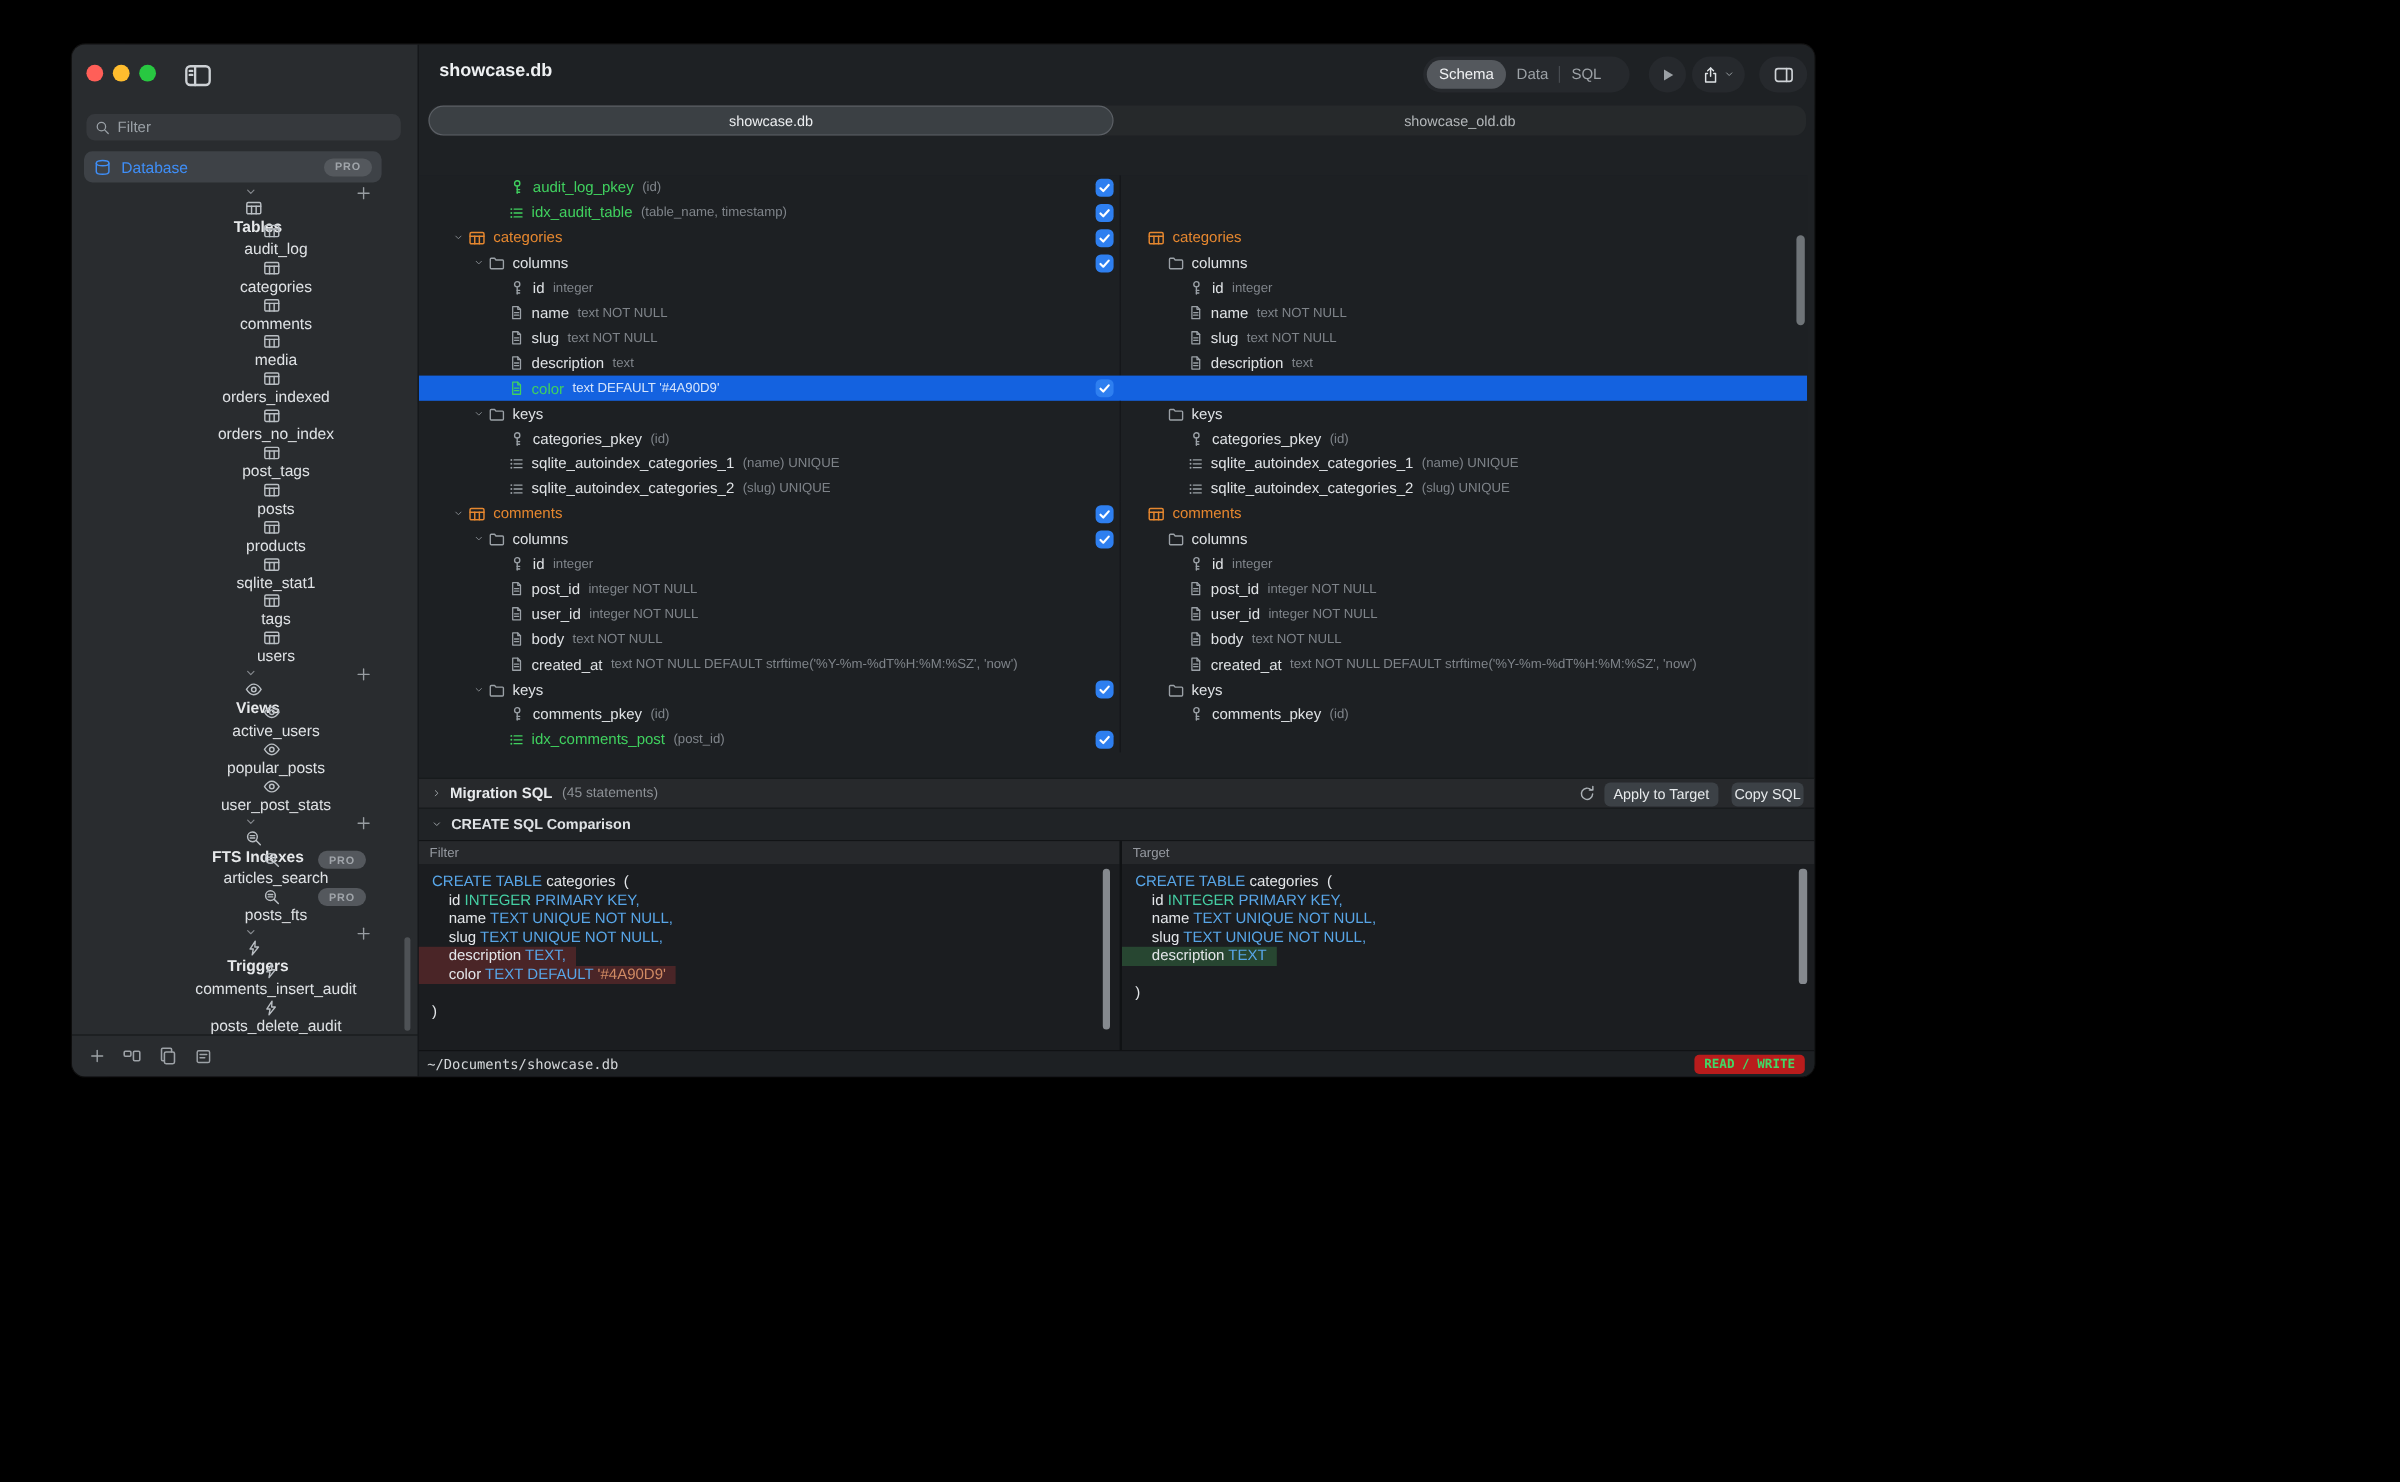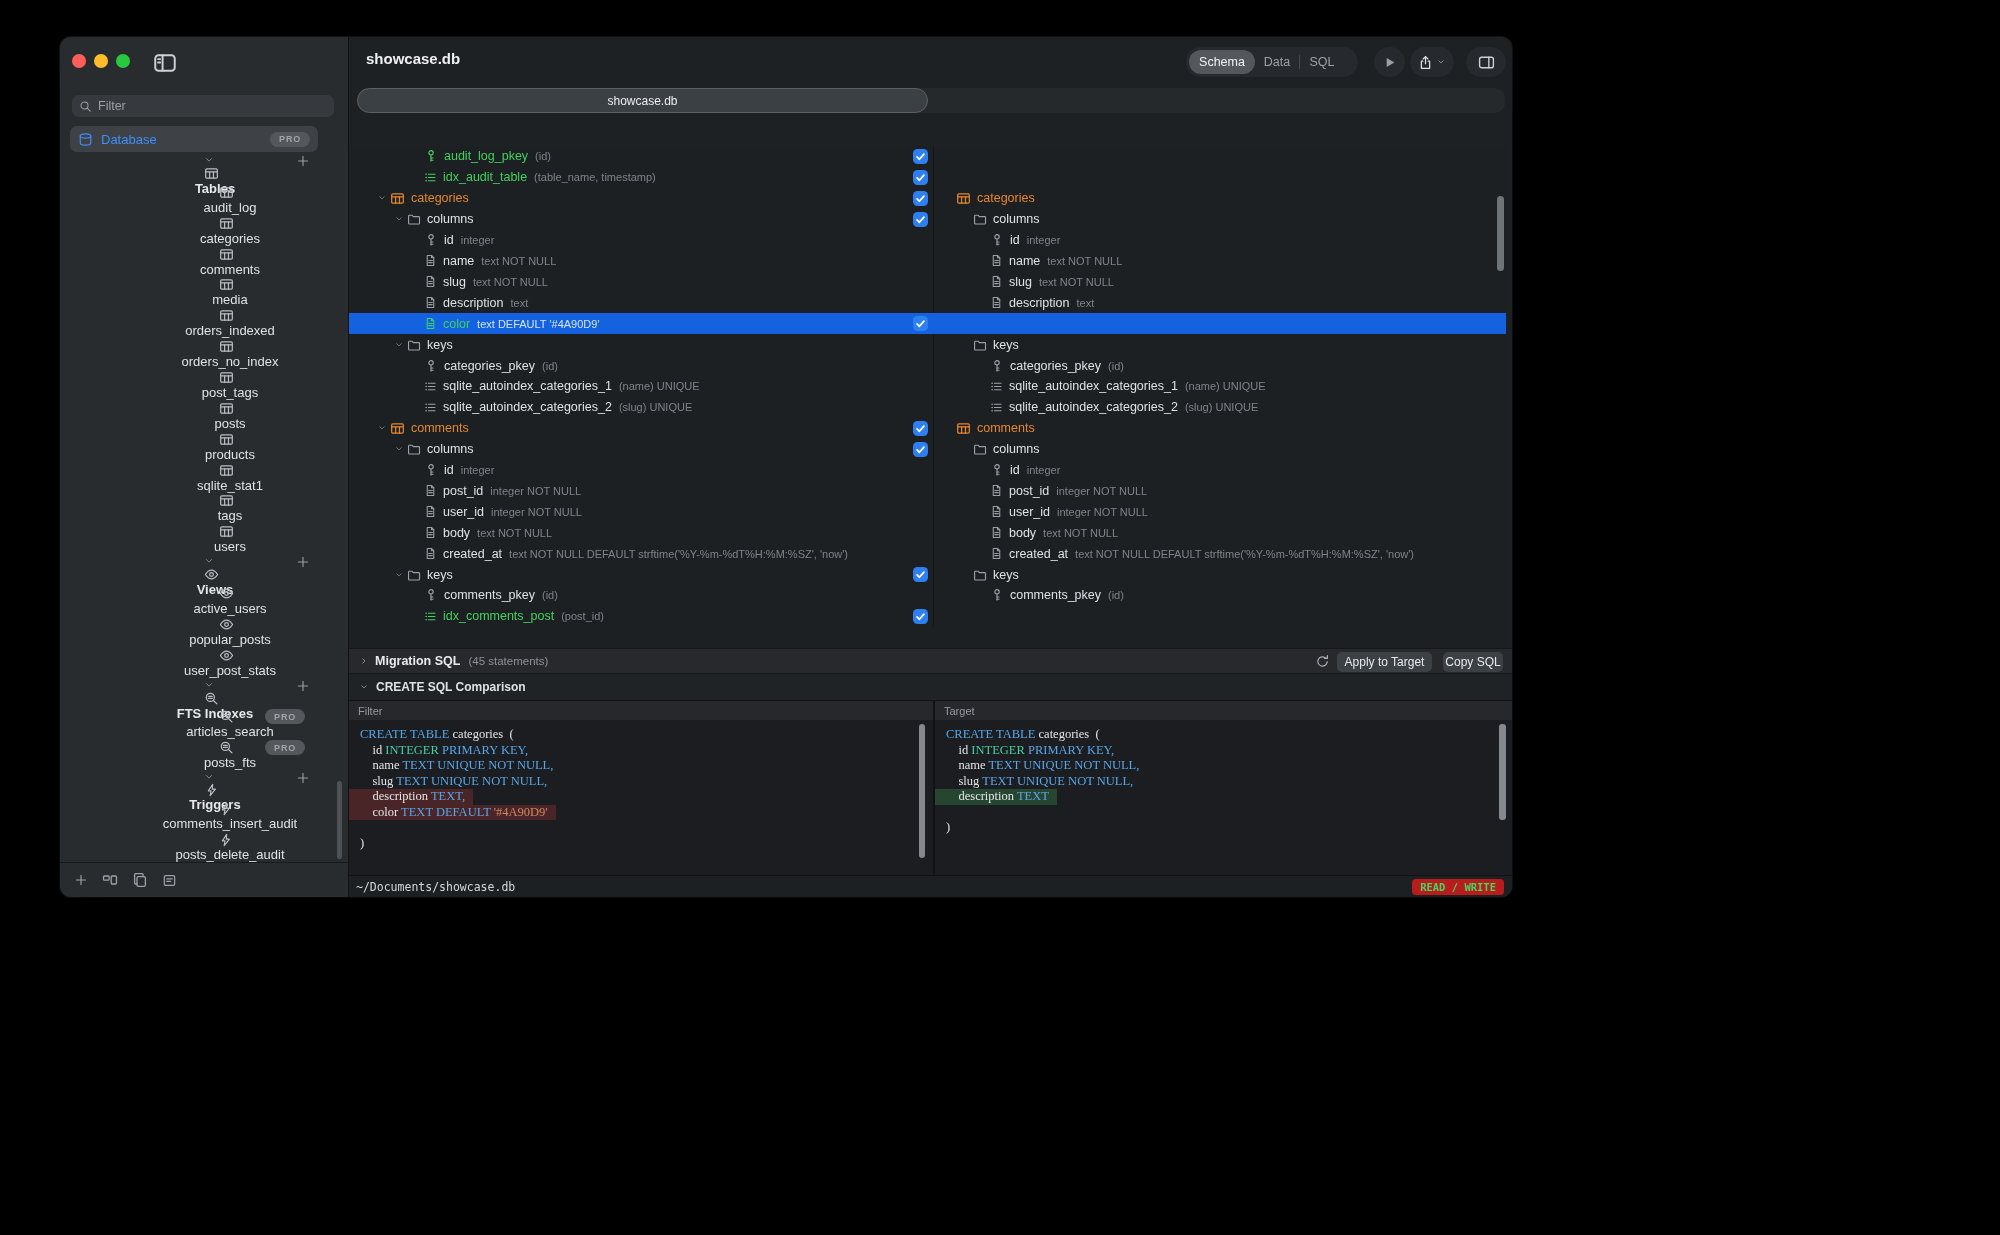--- a/index.html
+++ b/index.html
@@ -87,21 +87,21 @@
   
   .sqlhead{position:absolute;left:0;top:637px;width:1163px;height:27px;background:#202326;
            display:flex;align-items:center;border-bottom:1px solid #121416;box-sizing:border-box;}
   .sqlhead .chev{margin-left:10px;color:#9da2a7;}
   .sqlhead .t{margin-left:7px;font-size:12px;font-weight:600;color:#dfe2e5;}
   .panes{position:absolute;left:0;top:664px;width:1163px;height:174px;background:#1b1d20;display:flex;}
   .pane{height:100%;box-sizing:border-box;}
   .pane.origin{width:584px;}
   .pane.target{flex:1;border-left:2px solid #101214;}
   .panelabel{height:19px;background:#26282b;color:#9599a0;font-size:11px;display:flex;align-items:center;padding-left:9px;}
-  .code{padding:7px 0 0 0;font-family:Liberation Serif, serif;font-size:12.5px;line-height:15.5px;color:#e3e6e9;}
+  .code{padding:7px 0 0 0;font-family:Liberation Sans, sans-serif;font-size:12.5px;line-height:15.5px;color:#e3e6e9;}
   .cl{white-space:pre;padding-left:11px;height:15.5px;}
   .cl.del{background:rgba(196,62,56,.28);width:fit-content;padding-right:8px;}
   .cl.add{background:rgba(72,180,92,.28);width:fit-content;padding-right:8px;}
   .tk-kw{color:#58a6e8;} .tk-ty{color:#45cfa4;} .tk-str{color:#d08a63;} .tk-pl{color:#e3e6e9;}
   .code-scroll{position:absolute;border-radius:3px;background:#85898e;}
   
   .statusbar{position:absolute;left:0;top:838px;width:1163px;height:22px;background:#1d2023;
              border-top:1px solid #101214;box-sizing:border-box;display:flex;align-items:center;}
   .path{margin-left:7px;font-family:"DejaVu Sans Mono",monospace;font-size:11.5px;color:#d4d7da;}
   .modebadge{position:absolute;right:8px;top:3px;height:16px;line-height:16px;padding:0 8px;border-radius:4px;
@@ -500,20 +500,21 @@
         <span style="color:#cfd3d7">
             <svg width="17" height="17" viewBox="0 0 16 16" fill="none" stroke="currentColor" stroke-width="1.3" stroke-linecap="round" stroke-linejoin="round">
               <rect x="1.5" y="3" width="13" height="10" rx="2"></rect>
               <line x1="10.2" y1="3" x2="10.2" y2="13"></line>
             </svg>
           </span>
       </div>
 
       <div class="tabbar">
         <div class="tab active">showcase.db</div>
+        <div class="tab inactive">showcase_old.db</div>
       </div>
 
 
       <div class="tree" id="tree">
           <div class="trow">
             <div class="cell left" style="padding-left: 62px;">
               <span class="chevt"></span>
               <span class="ticon green">
                 <svg width="14" height="14" viewBox="0 0 16 16" fill="none" stroke="currentColor" stroke-width="1.3" stroke-linecap="round" stroke-linejoin="round">
                   <circle cx="8" cy="4.4" r="2.5"></circle>

